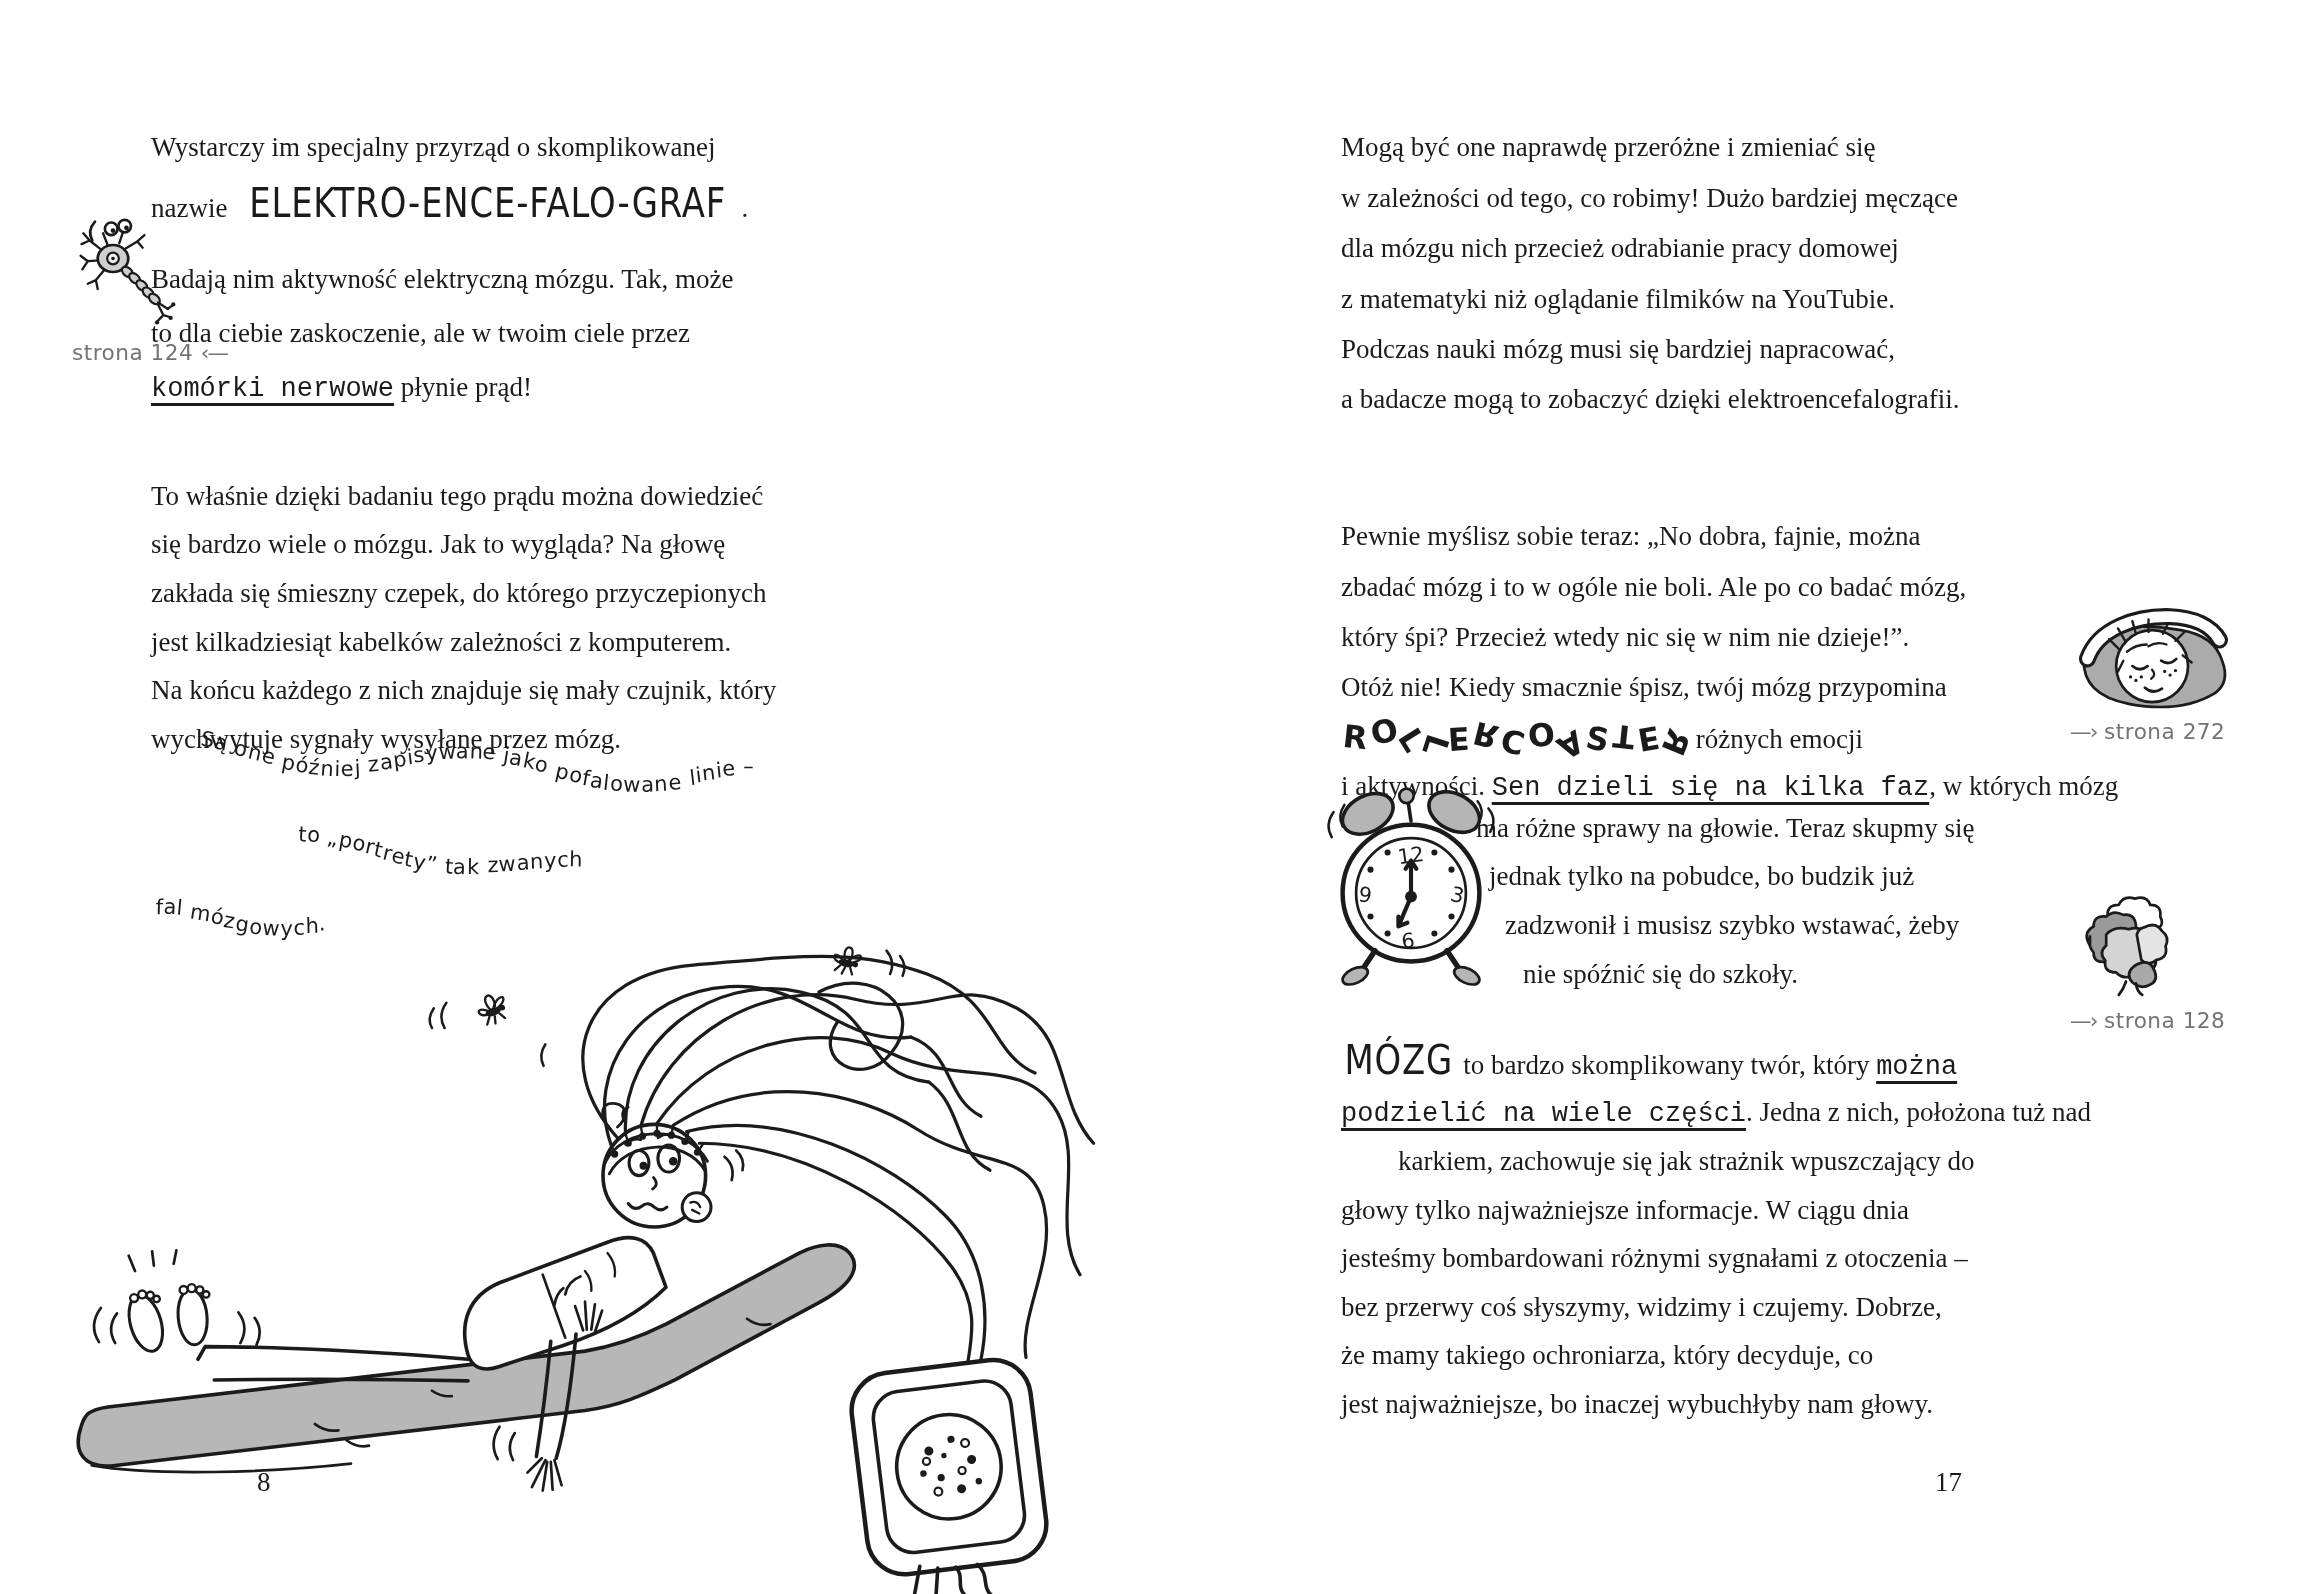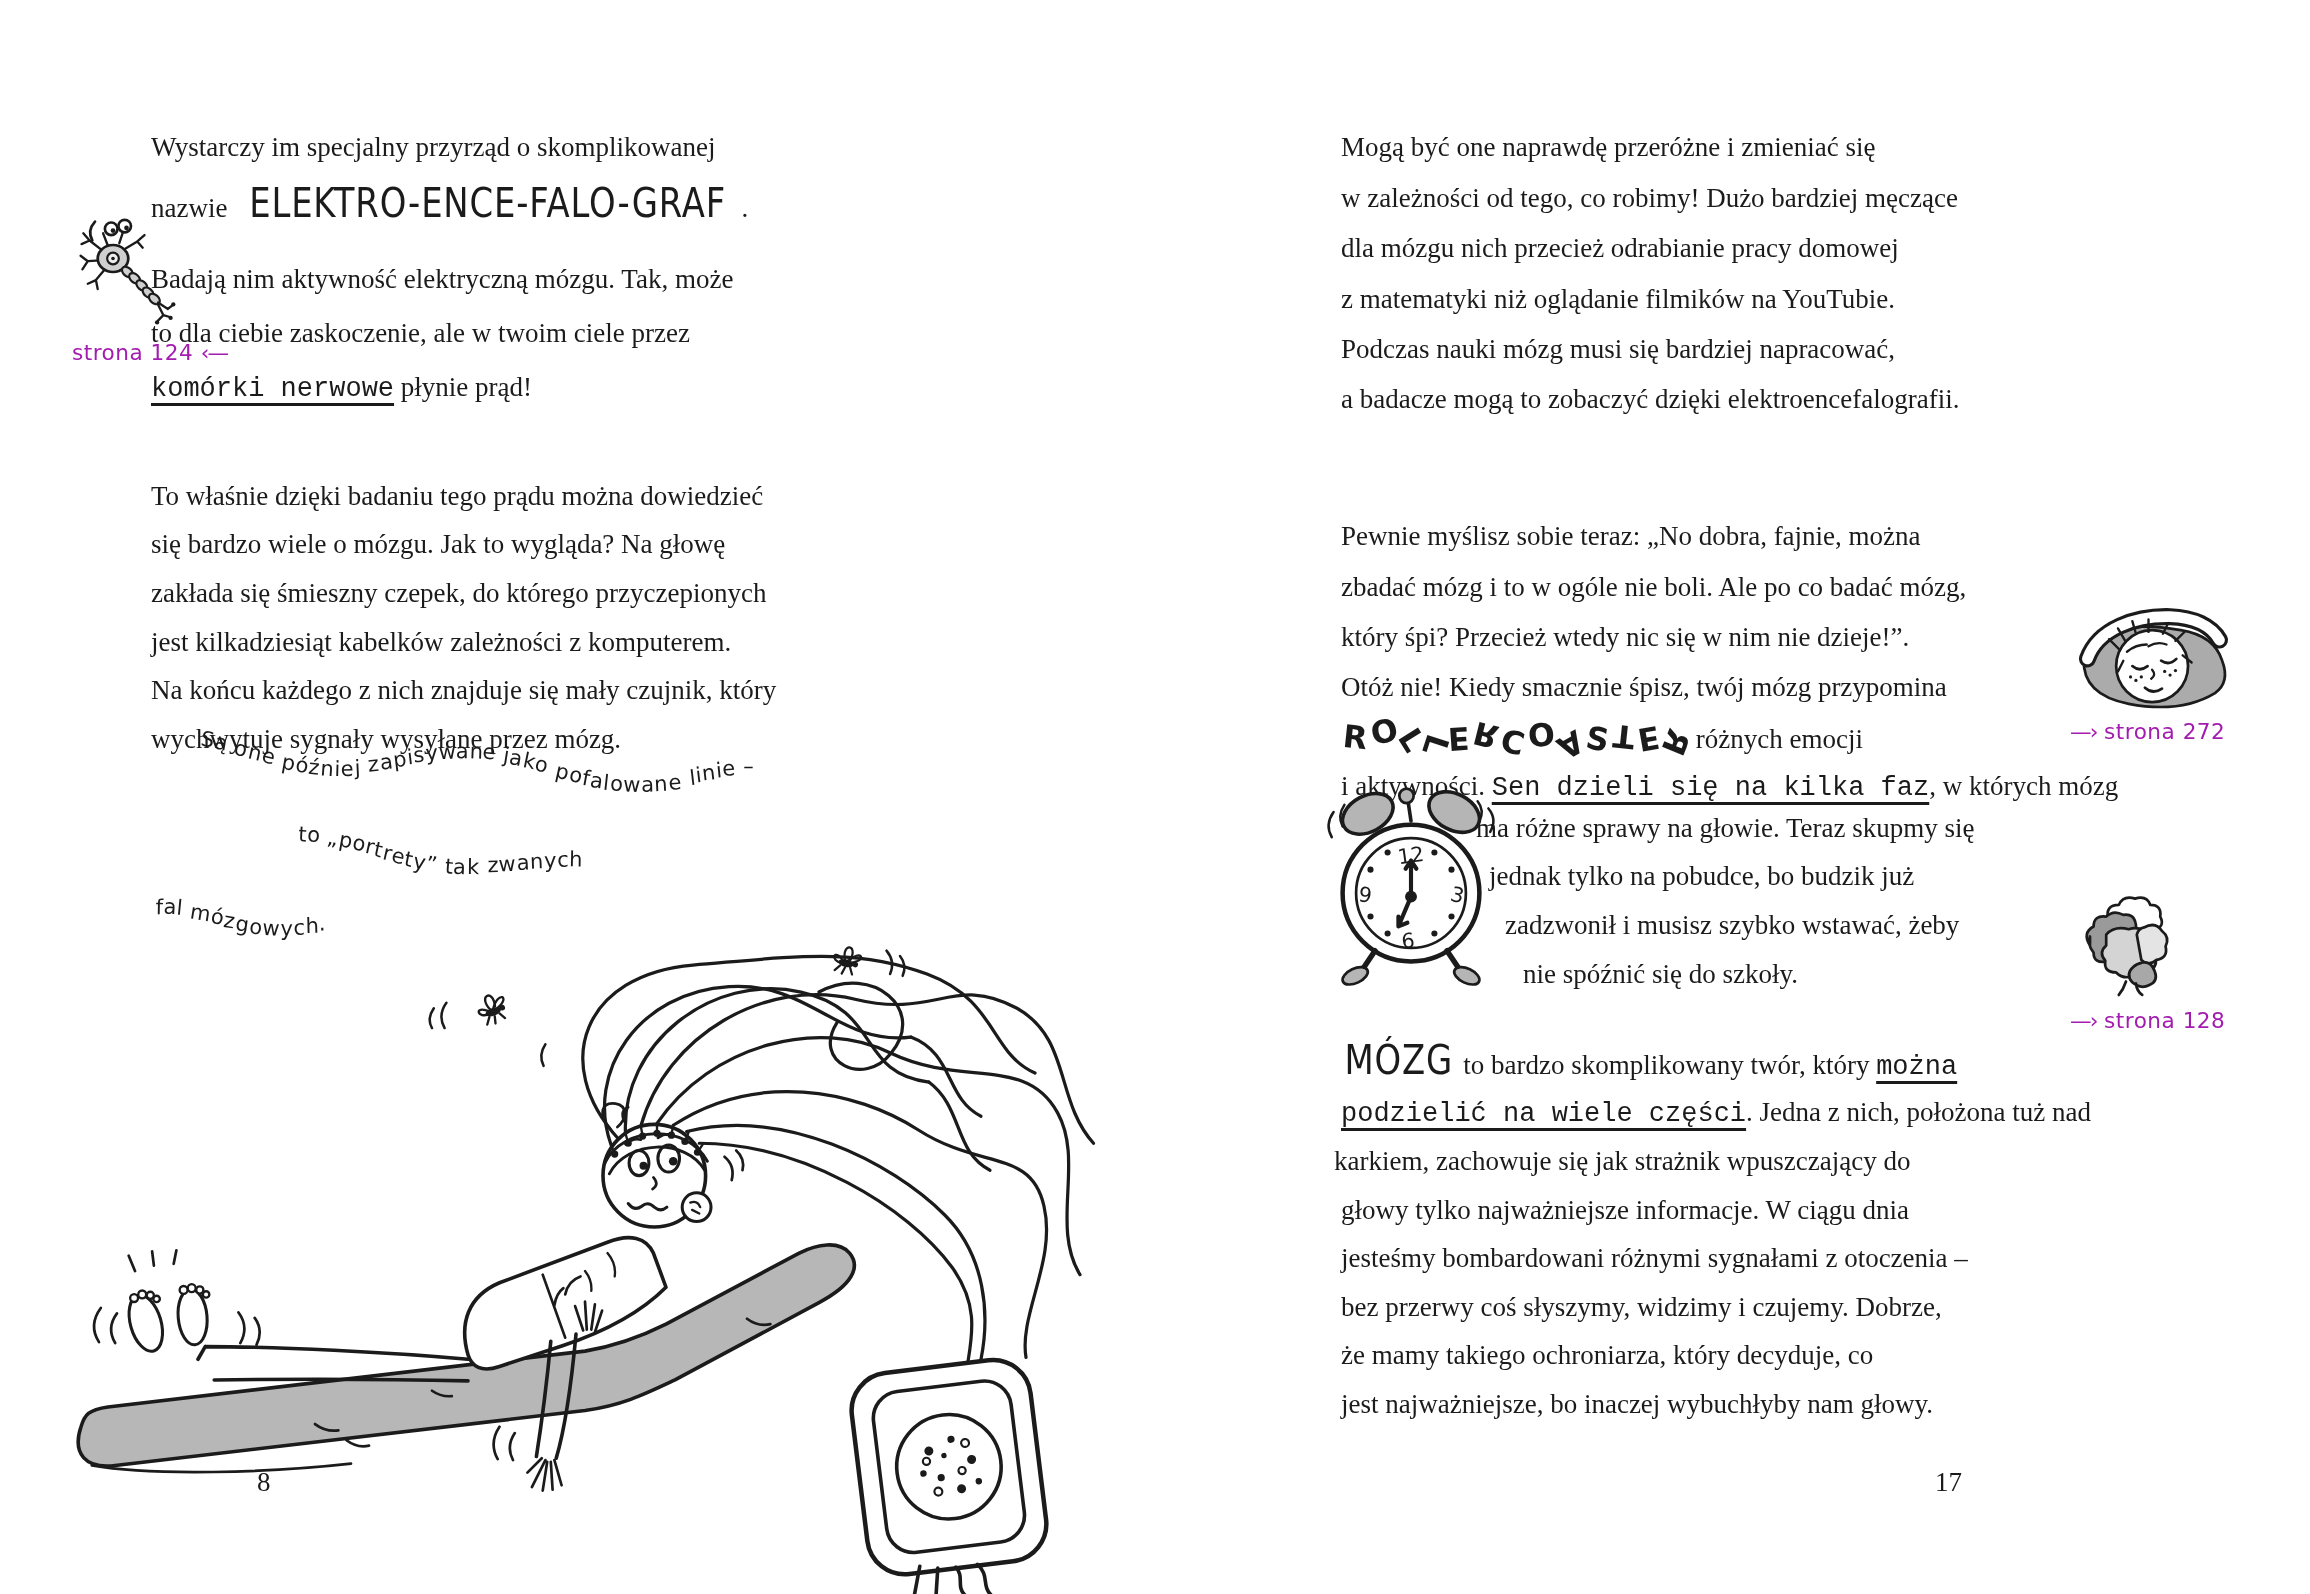--- a/index.html
+++ b/index.html
@@ -3,21 +3,21 @@
 <meta charset="utf-8">
 <style>
   html,body{margin:0;padding:0;background:#ffffff;}
   #spread{position:relative;width:2311px;height:1595px;background:#ffffff;overflow:hidden;
           color:#1b1b1b;}
   .line{position:absolute;white-space:nowrap;font:27px/1.25 "Liberation Serif", serif;color:#1b1b1b;margin-top:45px;}
   .u{text-decoration:underline;text-decoration-thickness:2.7px;text-underline-offset:7.2px;text-decoration-skip-ink:none;font-family:Liberation Mono, monospace;}
   .hand-display{font-family:"DejaVu Sans", sans-serif;font-size:36px;display:inline-block;
                 transform:scale(.94,1.14);transform-origin:50% 78%;letter-spacing:0.9px;}
   .margin-note{position:absolute;white-space:nowrap;font-family:"DejaVu Sans", sans-serif;
-               font-size:21.6px;letter-spacing:0.5px;color:#a21caf;}
+               font-size:21.6px;letter-spacing:0.5px;color:#737373;}
   .margin-note .arrow{letter-spacing:-1.8px;}
   .wavy{position:absolute;white-space:pre;font-family:"DejaVu Sans", sans-serif;
         font-size:21px;letter-spacing:0.5px;color:#1b1b1b;}
   .wavy span{display:inline-block;white-space:pre;}
   .pagenum{position:absolute;font:27px "Liberation Serif", serif;color:#1b1b1b;}
   .roller-letter{font-family:"DejaVu Sans", sans-serif;font-weight:bold;font-size:31.5px;
                  display:inline-block;margin:0 1.8px;}
   .illu{position:absolute;}
   svg{overflow:visible;}
 </style>
@@ -329,21 +329,21 @@
       <span class="arrow">—›</span>
       <span>strona 128</span>
     </div>
 
     <div class="line" style="left:1341px;top:994px">
       <span class="hand-display">MÓZG</span><span> to bardzo skomplikowany twór, który </span><span class="u">można</span>
     </div>
     <div class="line" style="left:1341px;top:1051px">
       <span class="u">podzielić na wiele części</span><span>. Jedna z nich, położona tuż nad</span>
     </div>
-    <div class="line" style="left:1334px;top:1100px">karkiem, zachowuje się jak strażnik wpuszczający do</div>
+    <div class="line" style="left:1398px;top:1100px">karkiem, zachowuje się jak strażnik wpuszczający do</div>
     <div class="line" style="left:1341px;top:1149px">głowy tylko najważniejsze informacje. W ciągu dnia</div>
     <div class="line" style="left:1341px;top:1197px">jesteśmy bombardowani różnymi sygnałami z otoczenia –</div>
     <div class="line" style="left:1341px;top:1246px">bez przerwy coś słyszymy, widzimy i czujemy. Dobrze,</div>
     <div class="line" style="left:1341px;top:1294px">że mamy takiego ochroniarza, który decyduje, co</div>
     <div class="line" style="left:1341px;top:1343px">jest najważniejsze, bo inaczej wybuchłyby nam głowy.</div>
 
     <div class="pagenum" style="left:1935px;top:1467px">17</div>
   </div>
 </div>
 

